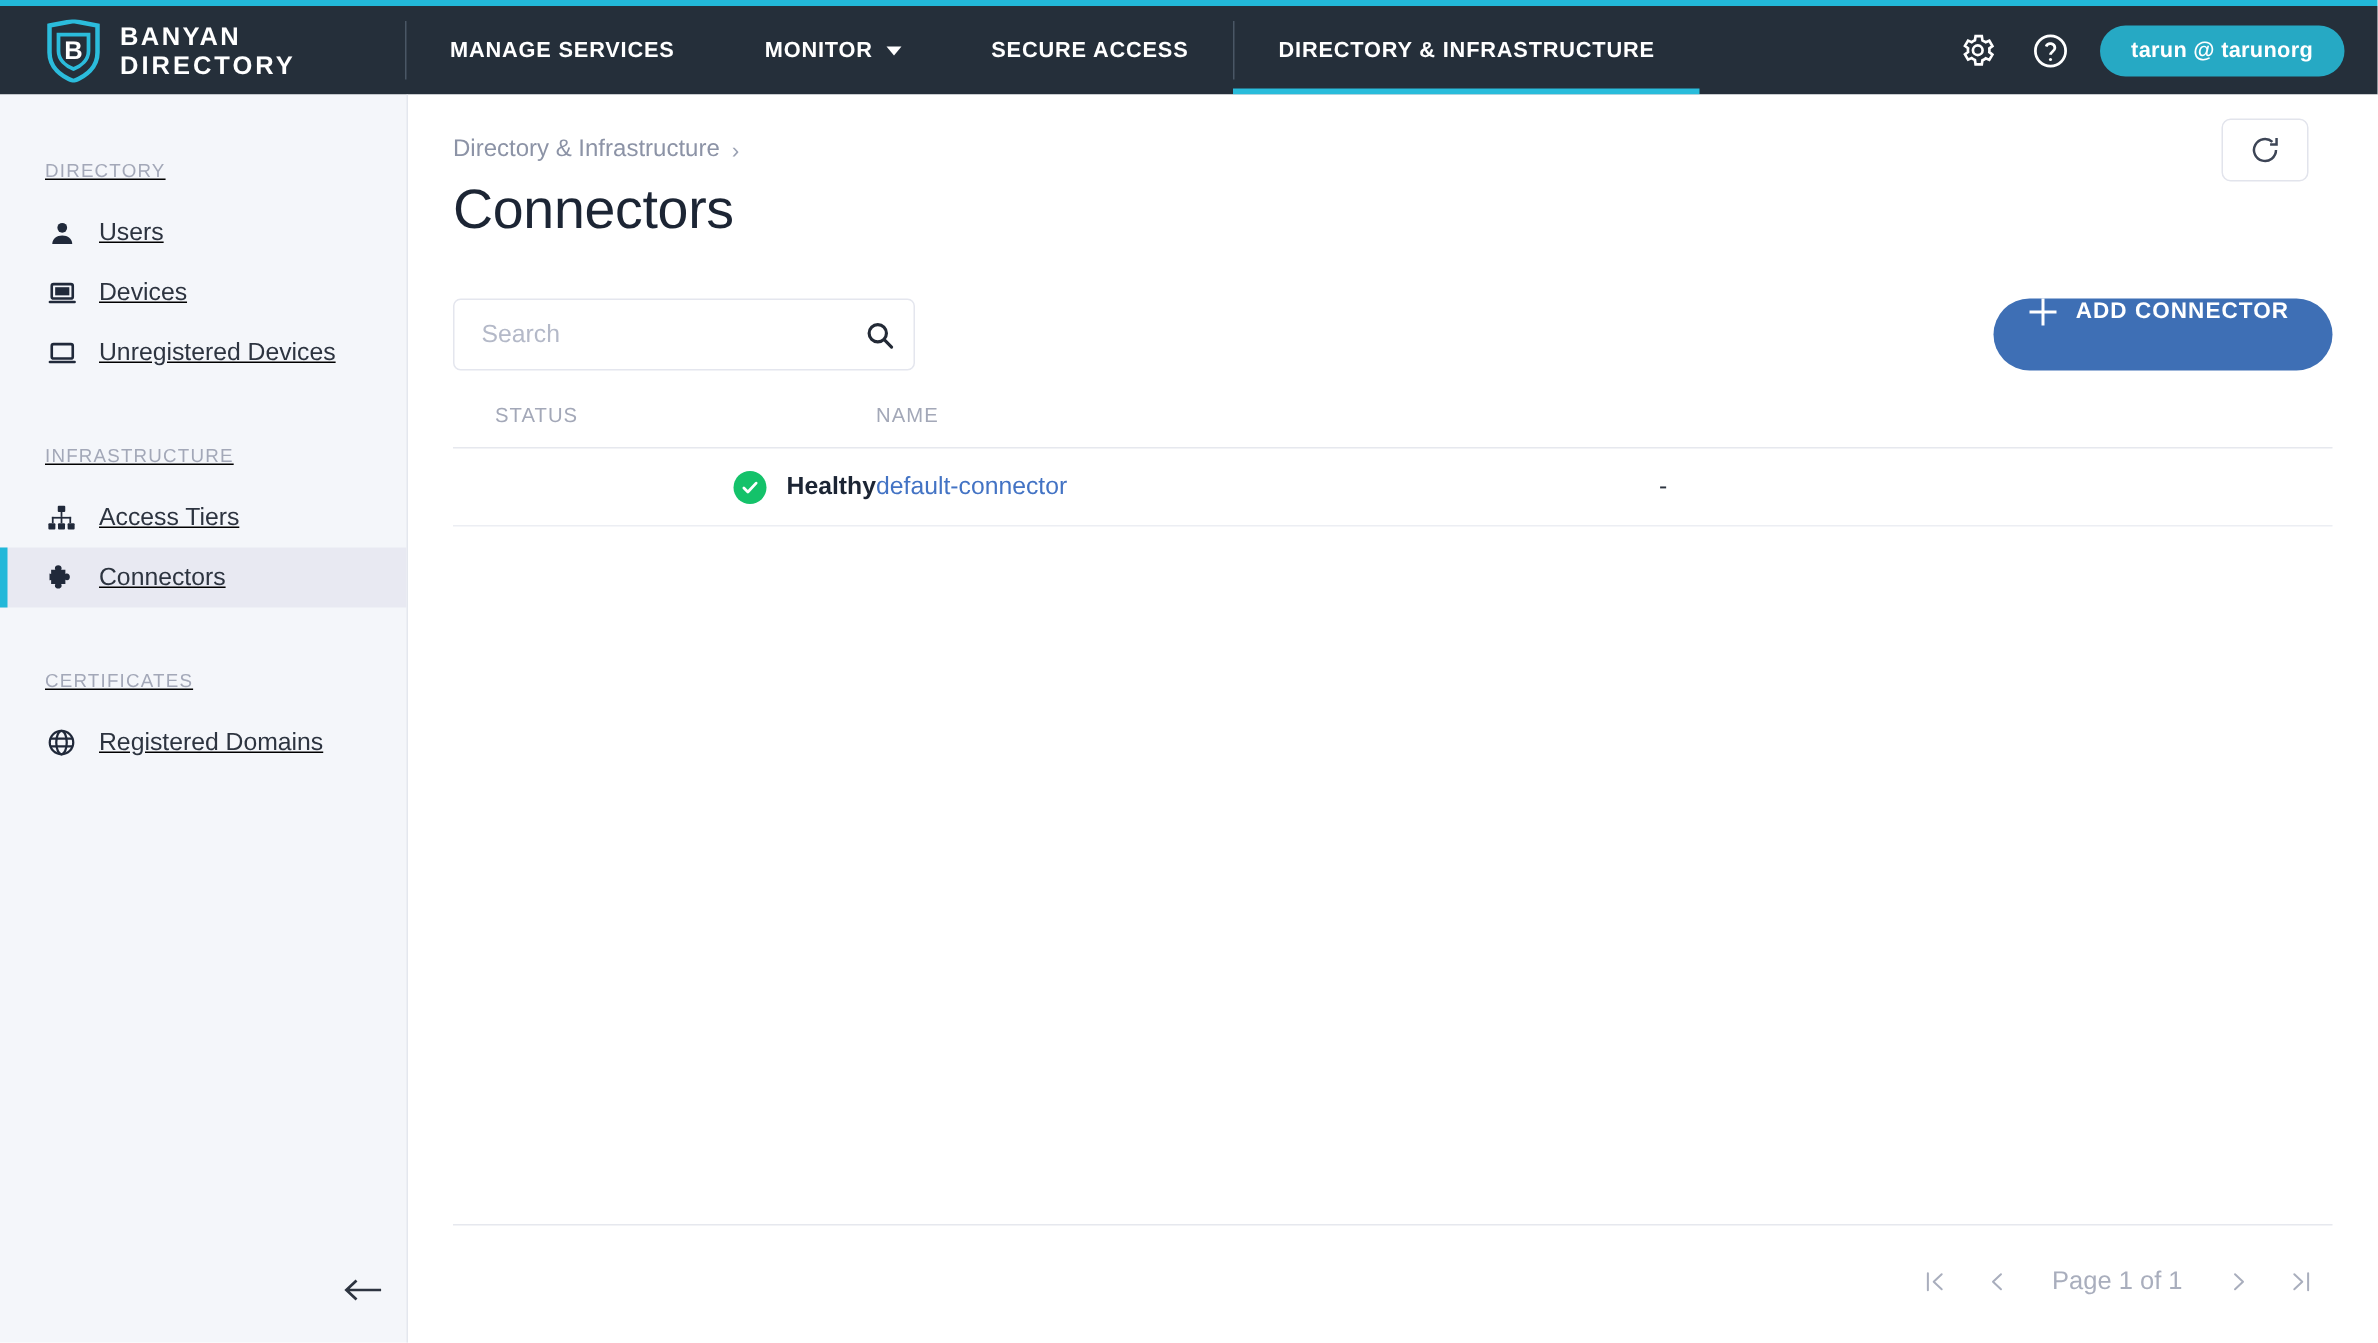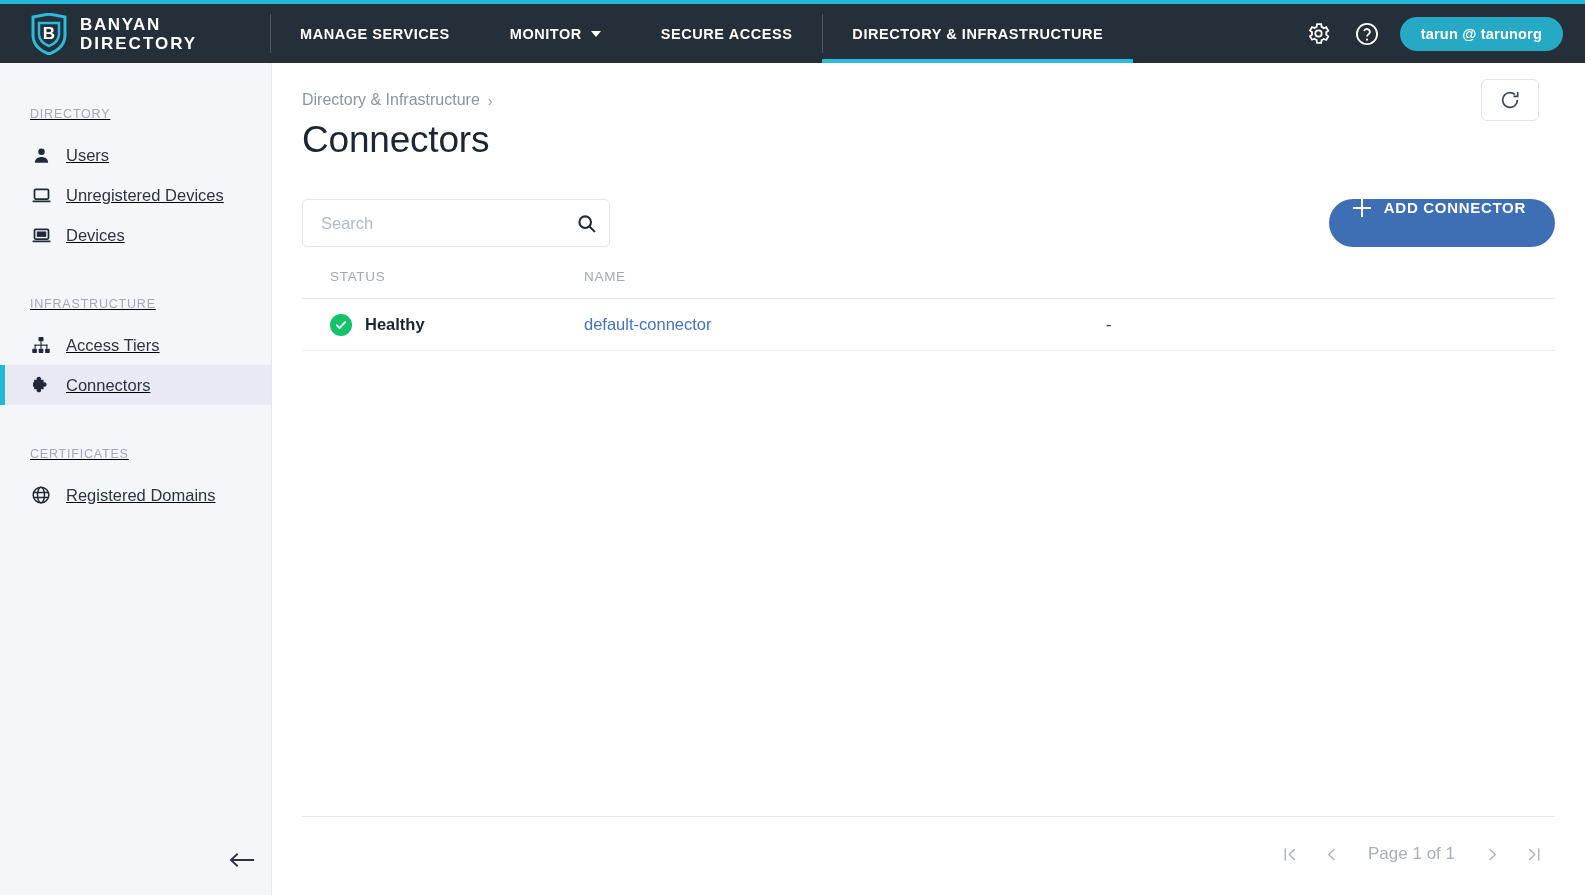--- a/index.html
+++ b/index.html
@@ -258,21 +258,21 @@
   .t-row {
     display: flex; align-items: center;
     height: 52px;
     border-bottom: 1px solid #eceef3;
   }
   .c-status { width: 282px; padding-left: 28px; }
   .c-name   { width: 522px; }
   .c-cidrs  { width: 400px; }
   .t-row .c-status {
     display: flex; align-items: center; gap: 13px;
-    font-size: 16.5px; font-weight: bold; color: #1c2534;
+    font-size: 16.5px; font-weight: bold; color: #1c2534; justify-content: flex-end;
   }
   .check-badge {
     width: 22px; height: 22px; border-radius: 50%;
     background: #14c26a;
     display: flex; align-items: center; justify-content: center;
     flex: 0 0 22px;
   }
   .t-row .c-name a {
     color: #4373c4; font-size: 16.5px; text-decoration: none; cursor: pointer;
   }
@@ -363,35 +363,35 @@
         <path d="M3.6 21c0-4.6 3.8-7.2 8.4-7.2s8.4 2.6 8.4 7.2z"></path>
       </svg>
     </span>
     <span>Users</span>
   </div>
 
   <div class="side-item">
     <span class="side-icon">
       <svg width="21" height="21" viewBox="0 0 24 24">
         <rect x="4" y="5" width="16" height="11" rx="1.4" fill="none" stroke="#20293a" stroke-width="2"></rect>
+        <rect x="6.6" y="7.4" width="10.8" height="6.2" fill="#20293a"></rect>
         <rect x="1.6" y="17.7" width="20.8" height="2" rx="1" fill="#20293a"></rect>
       </svg>
     </span>
-    <span>Unregistered Devices</span>
+    <span>Devices</span>
   </div>
 
   <div class="side-item">
     <span class="side-icon">
       <svg width="21" height="21" viewBox="0 0 24 24">
         <rect x="4" y="5" width="16" height="11" rx="1.4" fill="none" stroke="#20293a" stroke-width="2"></rect>
-        <rect x="6.6" y="7.4" width="10.8" height="6.2" fill="#20293a"></rect>
         <rect x="1.6" y="17.7" width="20.8" height="2" rx="1" fill="#20293a"></rect>
       </svg>
     </span>
-    <span>Devices</span>
+    <span>Unregistered Devices</span>
   </div>
 
   <div class="side-group-title">INFRASTRUCTURE</div>
 
   <div class="side-item">
     <span class="side-icon">
       <svg width="20" height="20" viewBox="0 0 24 24" fill="#20293a">
         <rect x="9" y="2.5" width="6" height="5" rx="0.8"></rect>
         <rect x="1.5" y="16.5" width="5.6" height="5" rx="0.8"></rect>
         <rect x="9.2" y="16.5" width="5.6" height="5" rx="0.8"></rect>

